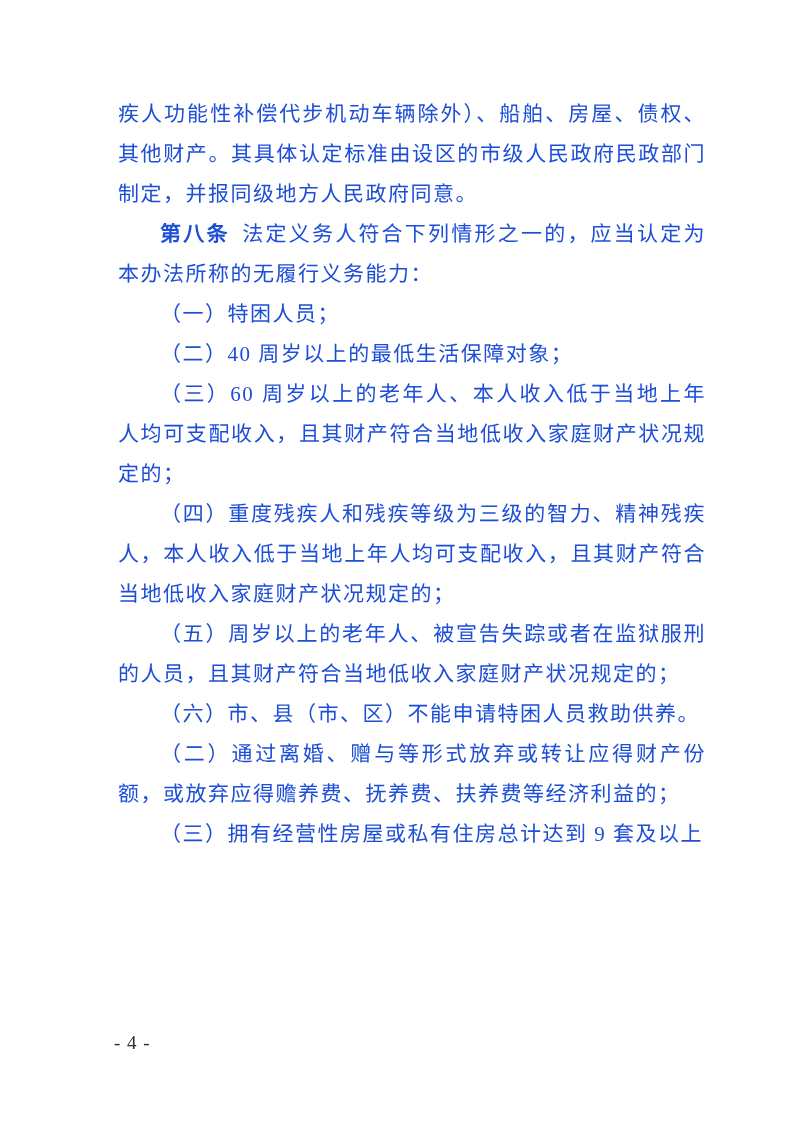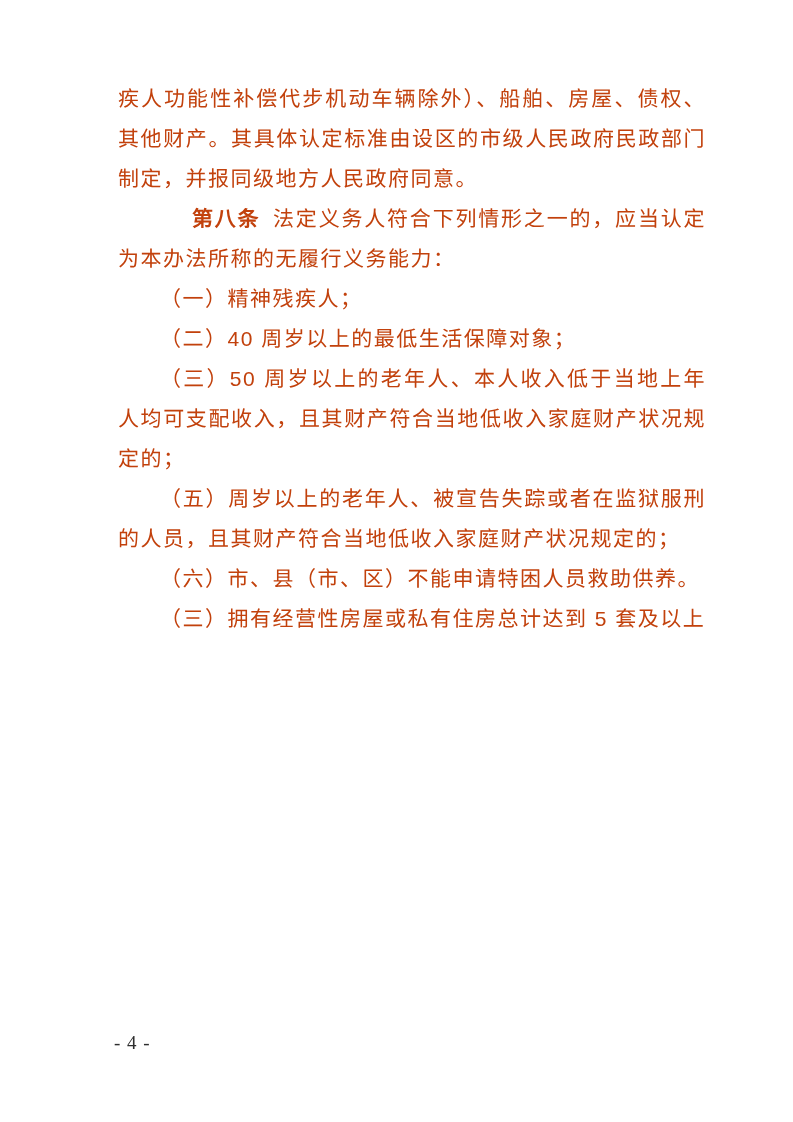--- a/index.html
+++ b/index.html
@@ -10,62 +10,63 @@
   .page {
     position: relative;
     width: 793px;
     height: 1122px;
     background: #ffffff;
     overflow: hidden;
   }
   .body-text {
     position: absolute;
     left: 118px;
-    top: 79px;
+    top: 94px;
     width: 588px;
-    font-family: Liberation Sans, sans-serif;
+    font-family: Liberation Serif, serif;
     font-size: 21px;
     line-height: 40px;
     letter-spacing: 1.5px;
-    color: #c2410c;
+    color: #1d4ed8;
     text-align: justify;
   }
   .body-text p {
     margin: 0;
     padding: 0;
     text-indent: 2em;
   }
   .body-text p.continuation {
     text-indent: 0;
   }
   .article-no {
     font-weight: bold;
     margin-right: 0.6em;
-    margin-left: 32px;
   }
   .page-footer {
     position: absolute;
     left: 114px;
     top: 1032px;
     font-family: "Liberation Serif", "DejaVu Serif", serif;
     font-size: 19px;
     letter-spacing: 1px;
     color: #2e2e2e;
   }
 </style>
 </head>
 <body>
 
 <div class="page">
   <main class="body-text" id="document-body">
       <p class="continuation">疾人功能性补偿代步机动车辆除外）、船舶、房屋、债权、其他财产。其具体认定标准由设区的市级人民政府民政部门制定，并报同级地方人民政府同意。</p>
       <p class="article"><b class="article-no">第八条</b>法定义务人符合下列情形之一的，应当认定为本办法所称的无履行义务能力：</p>
-      <p class="item">（一）精神残疾人；</p>
+      <p class="item">（一）特困人员；</p>
       <p class="item">（二）40 周岁以上的最低生活保障对象；</p>
-      <p class="item">（三）50 周岁以上的老年人、本人收入低于当地上年人均可支配收入，且其财产符合当地低收入家庭财产状况规定的；</p>
+      <p class="item">（三）60 周岁以上的老年人、本人收入低于当地上年人均可支配收入，且其财产符合当地低收入家庭财产状况规定的；</p>
+      <p class="item">（四）重度残疾人和残疾等级为三级的智力、精神残疾人，本人收入低于当地上年人均可支配收入，且其财产符合当地低收入家庭财产状况规定的；</p>
       <p class="item">（五）周岁以上的老年人、被宣告失踪或者在监狱服刑的人员，且其财产符合当地低收入家庭财产状况规定的；</p>
       <p class="item">（六）市、县（市、区）不能申请特困人员救助供养。</p>
-      <p class="item">（三）拥有经营性房屋或私有住房总计达到 5 套及以上</p>
+      <p class="item">（二）通过离婚、赠与等形式放弃或转让应得财产份额，或放弃应得赡养费、抚养费、扶养费等经济利益的；</p>
+      <p class="item">（三）拥有经营性房屋或私有住房总计达到 9 套及以上</p>
     </main>
   <footer class="page-footer">
     <span>- 4 -</span>
   </footer>
 </div>
 
 </body></html>

